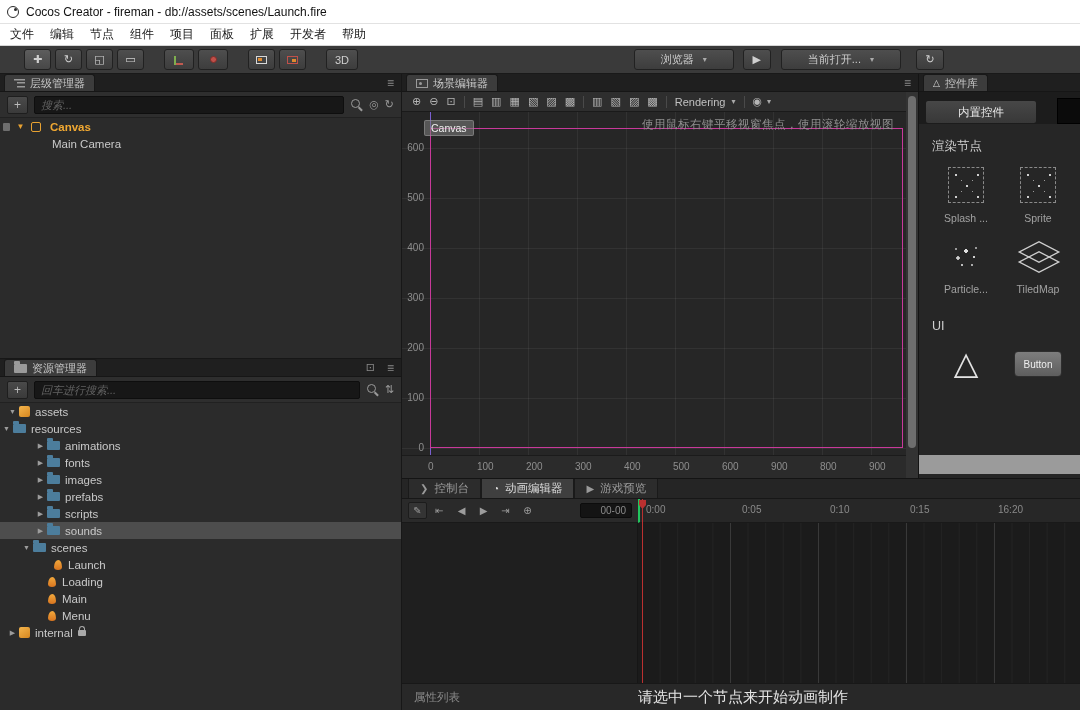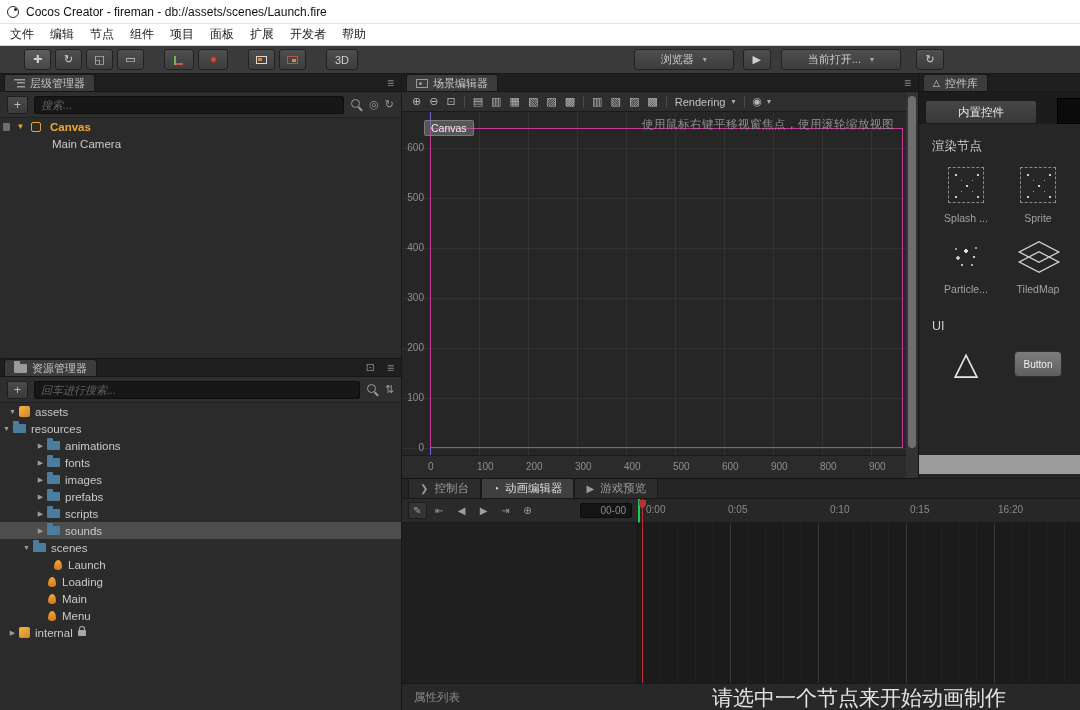--- a/index.html
+++ b/index.html
@@ -137,21 +137,21 @@
 #ruler-region{flex:1;height:24px;background:#272727;border-bottom:1px solid #191919;position:relative;border-left:2px solid #22c55e}
 .rlab{position:absolute;top:5px;font-size:10px;color:#8a8a8a}
 #anim-content{position:absolute;left:0;top:44px;width:678px;height:160px;display:flex}
 #prop-col{width:236px;background:#1f1f1f;border-right:1px solid #161616}
 #tl-grid{flex:1;background:#1b1b1b;background-image:
  linear-gradient(to right,rgba(255,255,255,.10) 1px,transparent 1px),
  linear-gradient(to right,rgba(255,255,255,.035) 1px,transparent 1px);
  background-size:88px 100%,17.6px 100%;background-position:4px 0,4px 0}
 #anim-footer{position:absolute;left:0;top:204px;width:678px;height:28px;background:#282828;border-top:1px solid #181818;display:flex;align-items:center}
 #plist{width:236px;padding-left:12px;font-size:11.5px;color:#8a8a8a}
-#empty-msg{flex:1;text-align:center;font-size:21px;color:#e4e4e4}
+#empty-msg{flex:1;text-align:left;font-size:15px;color:#e4e4e4}
 #playhead{position:absolute;left:240px;top:20px;width:1px;height:184px;background:#bb3030}
 #playhead-marker{position:absolute;left:237px;top:21px;width:7px;height:9px;background:#bb3030;clip-path:polygon(0 0,100% 0,100% 55%,50% 100%,0 55%)}
 </style>
 </head>
 <body>
 
 <div id="app">
 
   <div id="titlebar">
     <span class="logo"></span>
@@ -474,21 +474,21 @@
         <span class="ab boxed">✎</span>
         <span class="ab">⇤</span>
         <span class="ab">◀</span>
         <span class="ab">▶</span>
         <span class="ab">⇥</span>
         <span class="ab">⊕</span>
         <div id="timebox">00-00</div>
       </div>
       <div id="ruler-region">
         <span class="rlab" style="left:6px">0:00</span>
-        <span class="rlab" style="left:88px">0:05</span>
+        <span class="rlab" style="left:102px">0:05</span>
         <span class="rlab" style="left:190px">0:10</span>
         <span class="rlab" style="left:270px">0:15</span>
         <span class="rlab" style="left:358px">16:20</span>
       </div>
     </div>
 
     <div id="anim-content">
       <div id="prop-col"></div>
       <div id="tl-grid"></div>
     </div>

